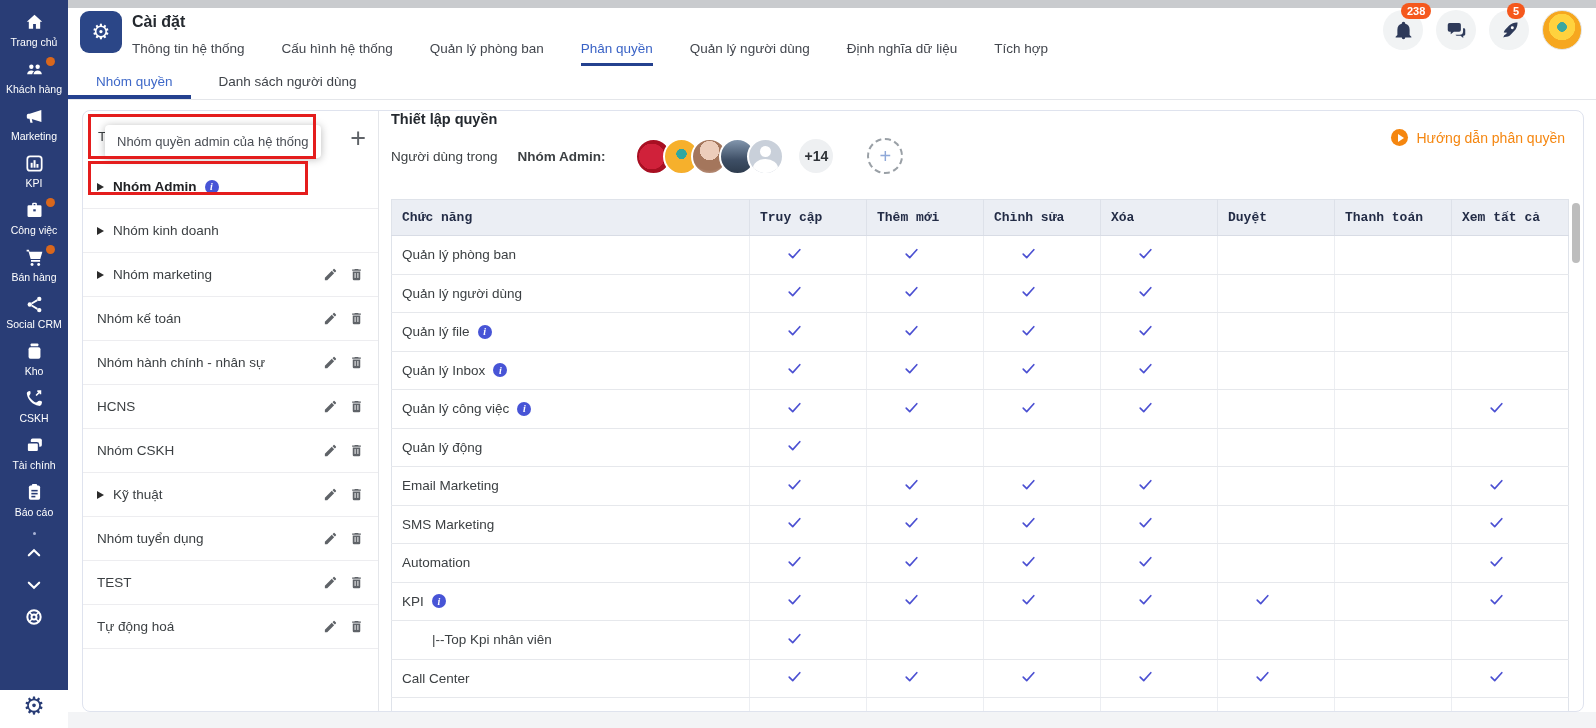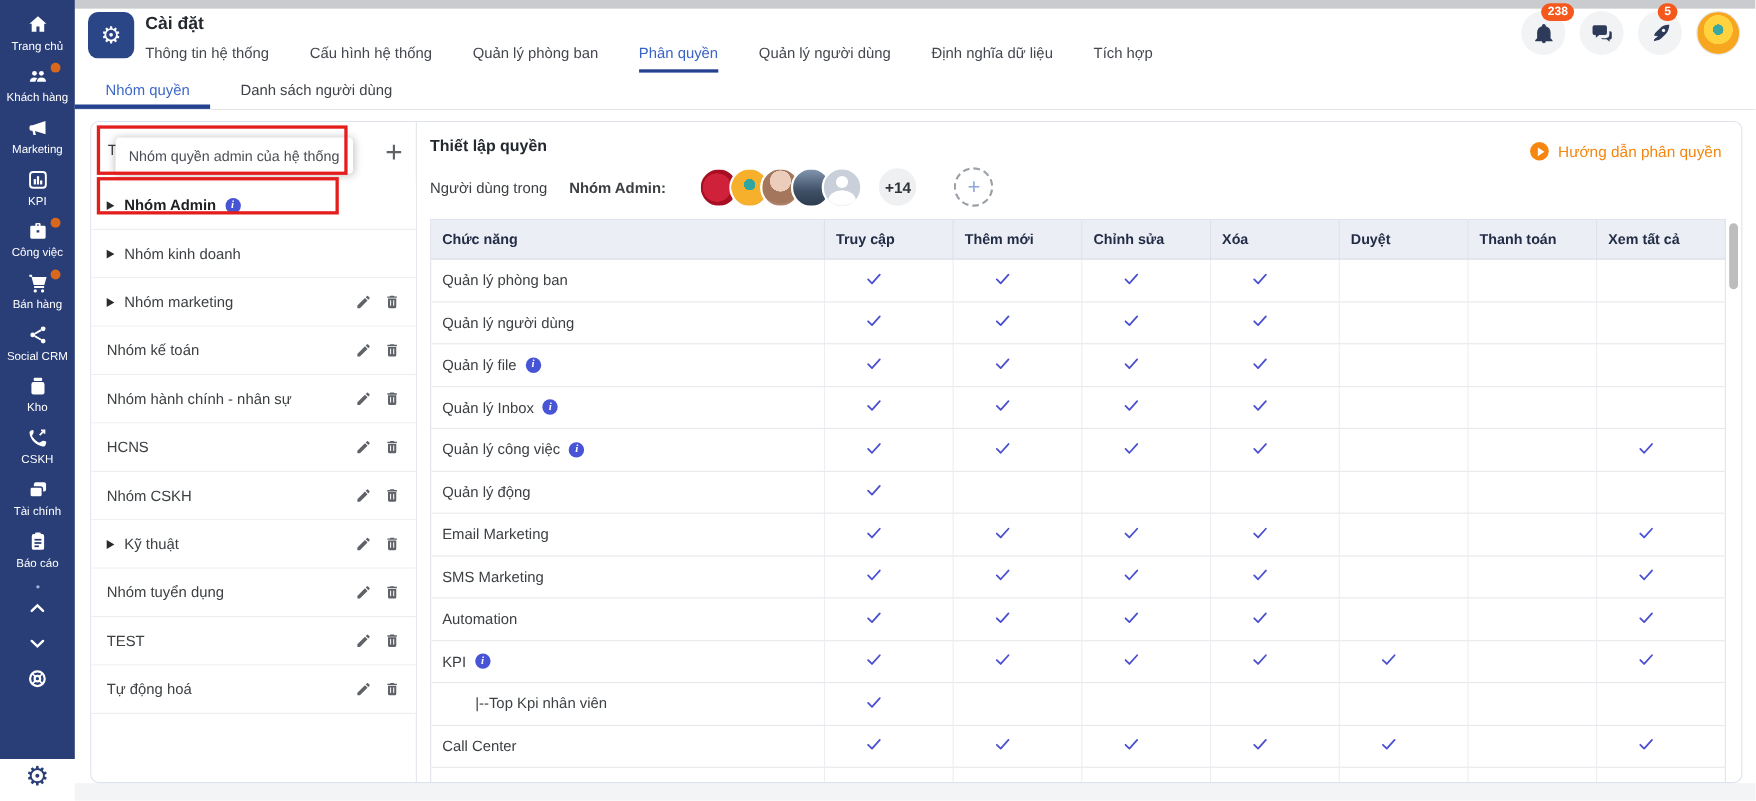--- a/index.html
+++ b/index.html
@@ -74,21 +74,21 @@
   .gactions svg { width:15px; height:15px; cursor:pointer; }
   .info-icon { display:inline-flex; width:14px; height:14px; border-radius:50%; background:#4754d6; color:#fff;
     font-size:10px; font-weight:bold; align-items:center; justify-content:center; margin-left:8px; flex:none;
     font-family:"Liberation Serif", serif; font-style:italic; }
   .ann { position:absolute; border:3px solid #e41d1d; z-index:4; pointer-events:none; }
   .ann1 { left:5px; top:3px; width:228px; height:45px; }
   .ann2 { left:5px; top:50px; width:220px; height:34px; }
 
   
   .main { flex:1; position:relative; padding:0 16px 0 12px; }
-  .main-title { margin-top:14px; font-size:14.5px; font-weight:bold; color:#24292f; }
+  .main-title { font-size:14.5px; font-weight:bold; color:#24292f; }
   .users-line { display:flex; align-items:center; font-size:13.5px; color:#3c4043; margin-top:9px; height:40px;gap:20px; }
   .avatars { display:flex; align-items:center; margin-left:10px; }
   .av { width:37px; height:37px; border-radius:50%; border:2px solid #fff; margin-left:-9px; flex:none; position:relative; }
   .av:first-child { margin-left:0; }
   .av-rose { background:radial-gradient(circle at 45% 50%, #d0213a 0 52%, #a80f22 53% 72%, #ece7e2 73%); }
   .av-rocket { background:radial-gradient(circle at 50% 42%, #2fa7a0 0 20%, #f6b02c 21% 70%, #ef9422 100%); }
   .av-woman { background:radial-gradient(circle at 50% 32%, #eccdbb 0 34%, #a4765c 35% 70%, #d8b7ab 100%); }
   .av-man { background:linear-gradient(180deg, #8296ad 0%, #3e4f66 60%, #2e3c4e 100%); }
   .av-placeholder { background:#c9d0da; overflow:hidden; }
   .av-placeholder::before { content:""; position:absolute; left:11px; top:6px; width:11px; height:11px;
@@ -104,21 +104,21 @@
     color:#f5860f; font-size:14px; cursor:pointer; }
   .play-icon { width:17px; height:17px; border-radius:50%; background:#f5860f; position:relative; flex:none; }
   .play-icon::after { content:""; position:absolute; left:6.5px; top:4.5px; width:0; height:0;
     border-left:6px solid #fff; border-top:4px solid transparent; border-bottom:4px solid transparent; }
 
   
   .ptable-wrap { position:absolute; left:12px; right:16px; top:88px; }
   table.ptable { width:100%; border-collapse:collapse; table-layout:fixed;
     border:1px solid #dfe3ea; border-bottom:none; }
   .ptable thead th { background:#ebeef4; font-size:13px; font-weight:bold; color:#232c46; text-align:left;
-    padding:10px 10px; border-right:1px solid #dde1e9; border-bottom:1px solid #d8dce5; white-space:nowrap; }
+    padding:10px 10px; border-right:1px solid #dde1e9; border-bottom:1px solid #d8dce5; white-space:nowrap;font-family:Liberation Mono, monospace; }
   .ptable thead th:last-child { border-right:none; }
   .ptable tbody td { height:38.5px; font-size:13.5px; color:#3c4043; padding:0 10px;
     border-right:1px solid #eceef2; border-bottom:1px solid #e6e8ec; background:#fff; }
   .ptable tbody td:last-child { border-right:none; }
   .ptable tbody tr.partial td { height:13px; border-bottom:none; }
   .fn-cell { display:flex; align-items:center; }
   .fn-cell.indent { padding-left:30px; }
   .check { display:inline-block; margin-left:26px; }
   .check svg { width:17px; height:17px; }
   .scroll-thumb { position:absolute; right:3px; top:92px; width:8px; height:60px; background:#bdbdbd;

